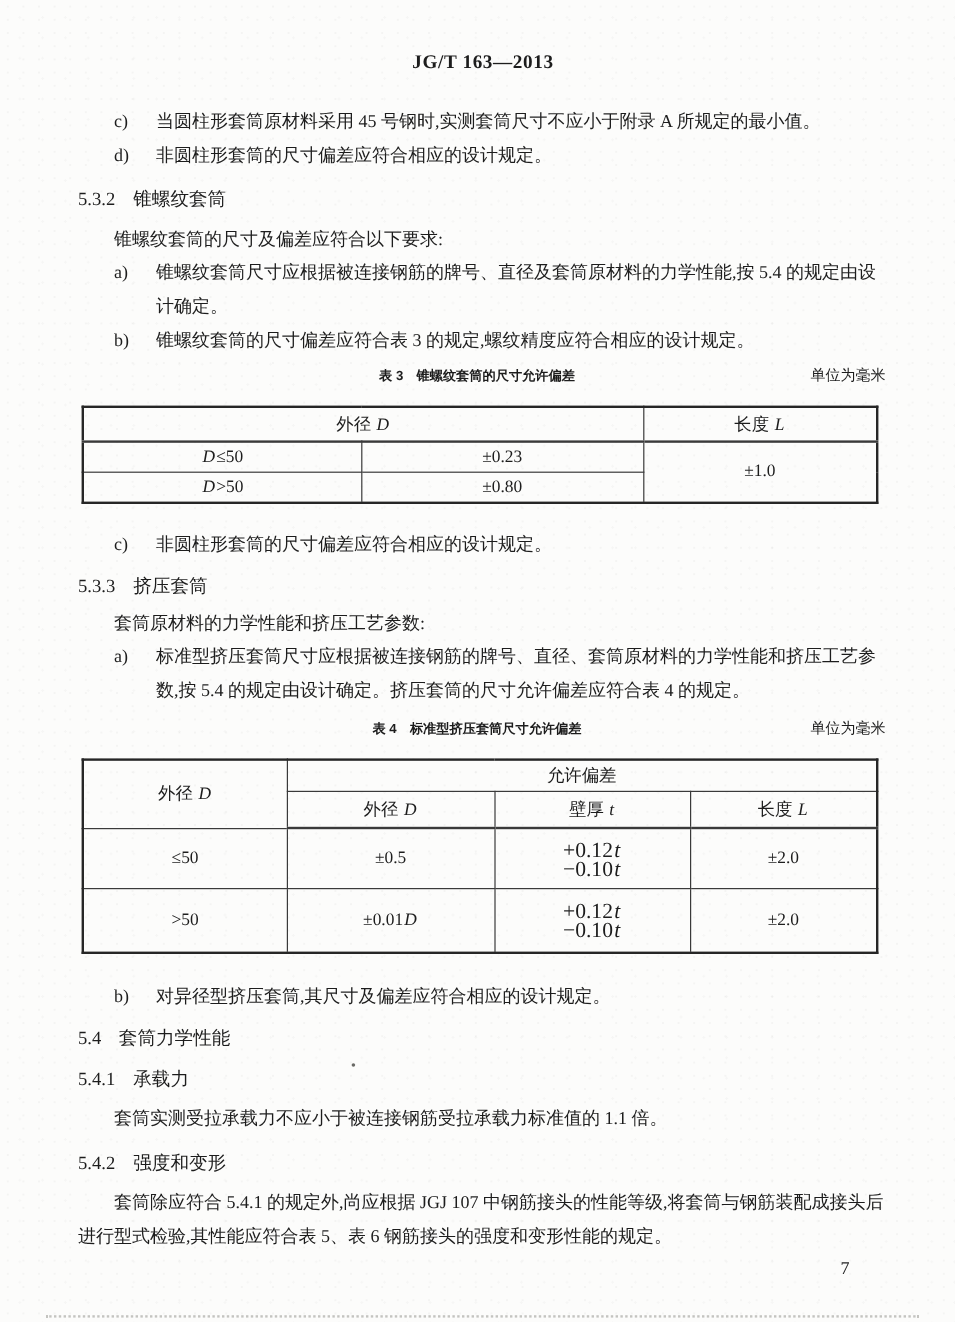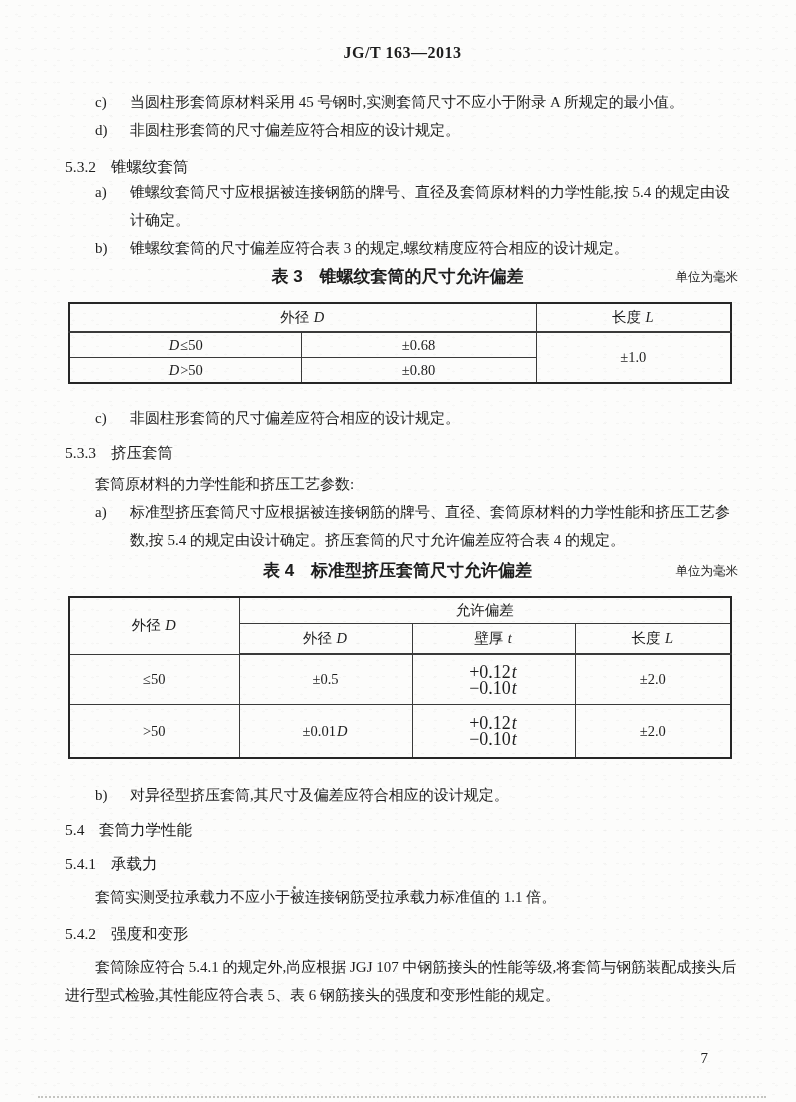--- a/index.html
+++ b/index.html
@@ -42,21 +42,21 @@
     line-height:22px;
   }
   .heading .h-num { display:inline-block; min-width:46px; font-family:"Liberation Serif","DejaVu Serif",serif; }
   .heading.short-num .h-num { min-width:34px; }
   .para { margin:0; line-height:28px; }
   .para.indent { text-indent:30px; }
   .caption-row { position:relative; text-align:center; height:22px; line-height:22px; width:665px; }
   .caption {
     font-weight:bold;
     font-family:"Liberation Sans","DejaVu Sans",sans-serif;
-    font-size:17px;
+    font-size:11px;
   }
   .unit { position:absolute; right:-8px; bottom:0; font-size:12.5px; }
   table { border-collapse:collapse; table-layout:fixed; width:662px; margin-left:3px; border:2px solid #262626; }
   td {
     border:1px solid #3a3a3a;
     text-align:center; vertical-align:middle;
     padding:0; font-size:14.5px;
   }
   tr.head td { border-bottom-width:2px; }
   tr.subhead td { border-bottom-width:2px; }
@@ -91,20 +91,21 @@
   </div>
   <div class="li sub-indent">
     <span class="marker">d)</span>
     <span class="li-text">非圆柱形套筒的尺寸偏差应符合相应的设计规定。</span>
   </div>
 
   <div class="heading" style="margin-top:12px;">
     <span class="h-num">5.3.2</span><span>锥螺纹套筒</span>
   </div>
 
+  <p class="para indent" style="margin-top:8px;">锥螺纹套筒的尺寸及偏差应符合以下要求:</p>
 
   <div class="li sub-indent">
     <span class="marker">a)</span>
     <span class="li-text">锥螺纹套筒尺寸应根据被连接钢筋的牌号、直径及套筒原材料的力学性能,按 5.4 的规定由设计确定。</span>
   </div>
   <div class="li sub-indent">
     <span class="marker">b)</span>
     <span class="li-text">锥螺纹套筒的尺寸偏差应符合表 3 的规定,螺纹精度应符合相应的设计规定。</span>
   </div>
 
@@ -125,21 +126,21 @@
         <span>外径 </span><i class="var">D</i>
       </td>
       <td>
         <span>长度 </span><i class="var">L</i>
       </td>
     </tr>
     <tr class="t3-row">
       <td>
         <i class="var">D</i><span>≤50</span>
       </td>
-      <td>±0.68</td>
+      <td>±0.23</td>
       <td rowspan="2">±1.0</td>
     </tr>
     <tr class="t3-row">
       <td>
         <i class="var">D</i><span>&gt;50</span>
       </td>
       <td>±0.80</td>
     </tr>
   </tbody>
     </table>

